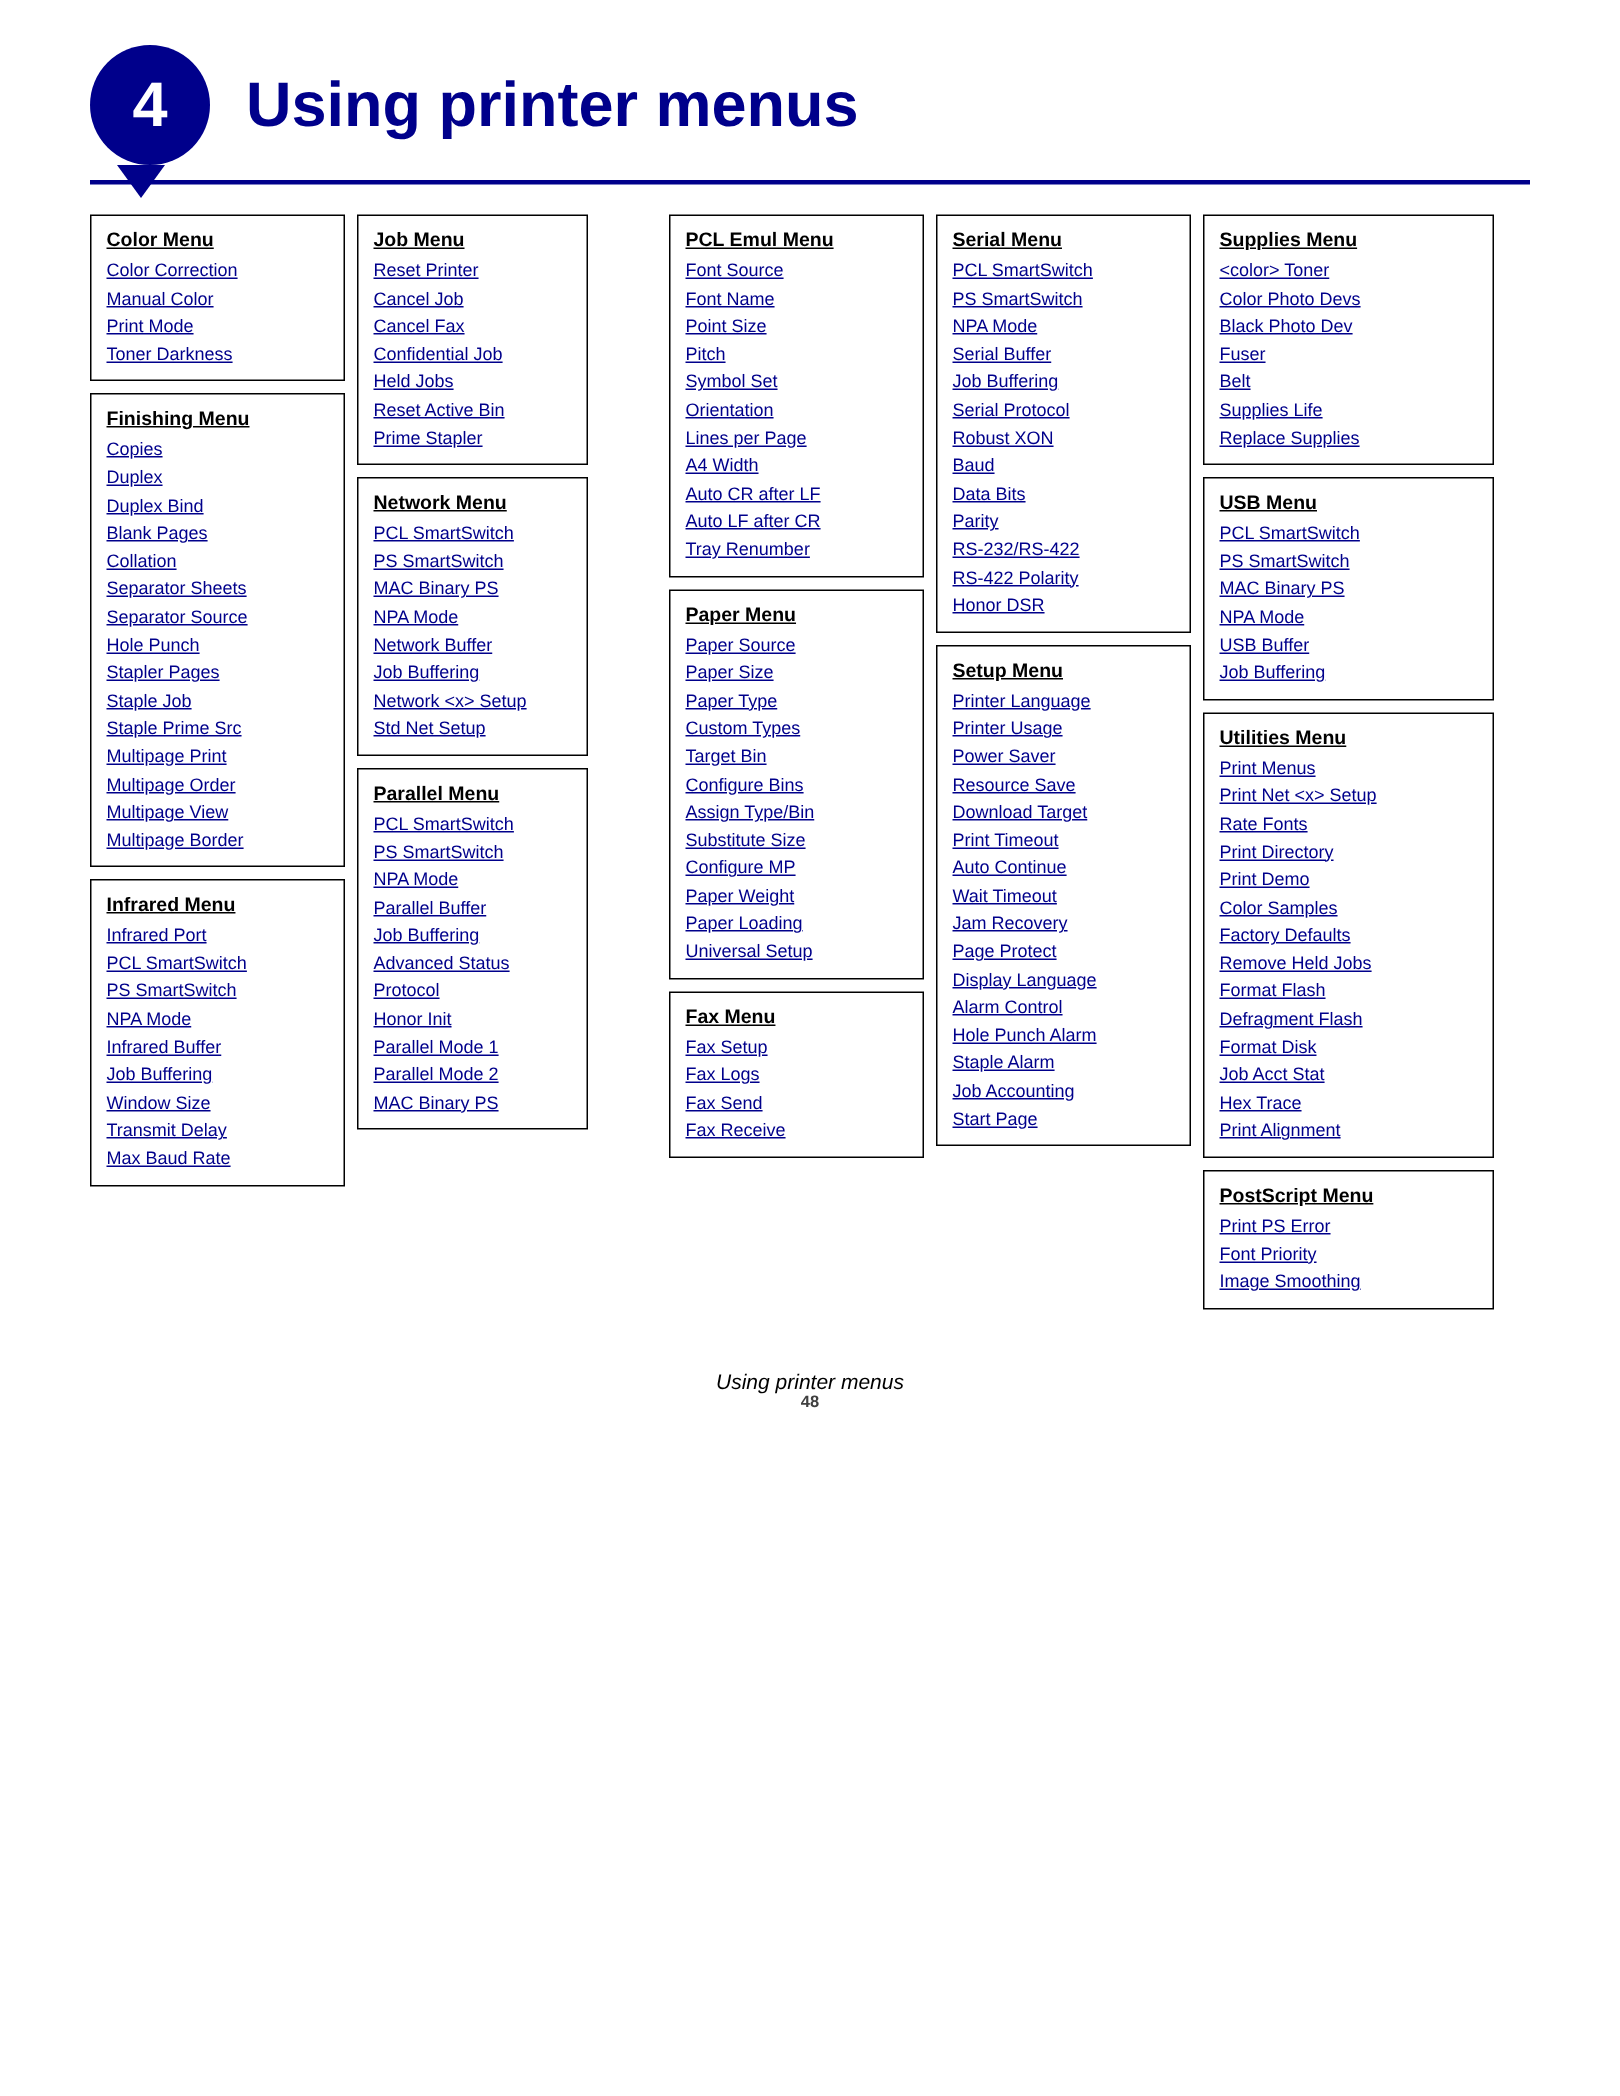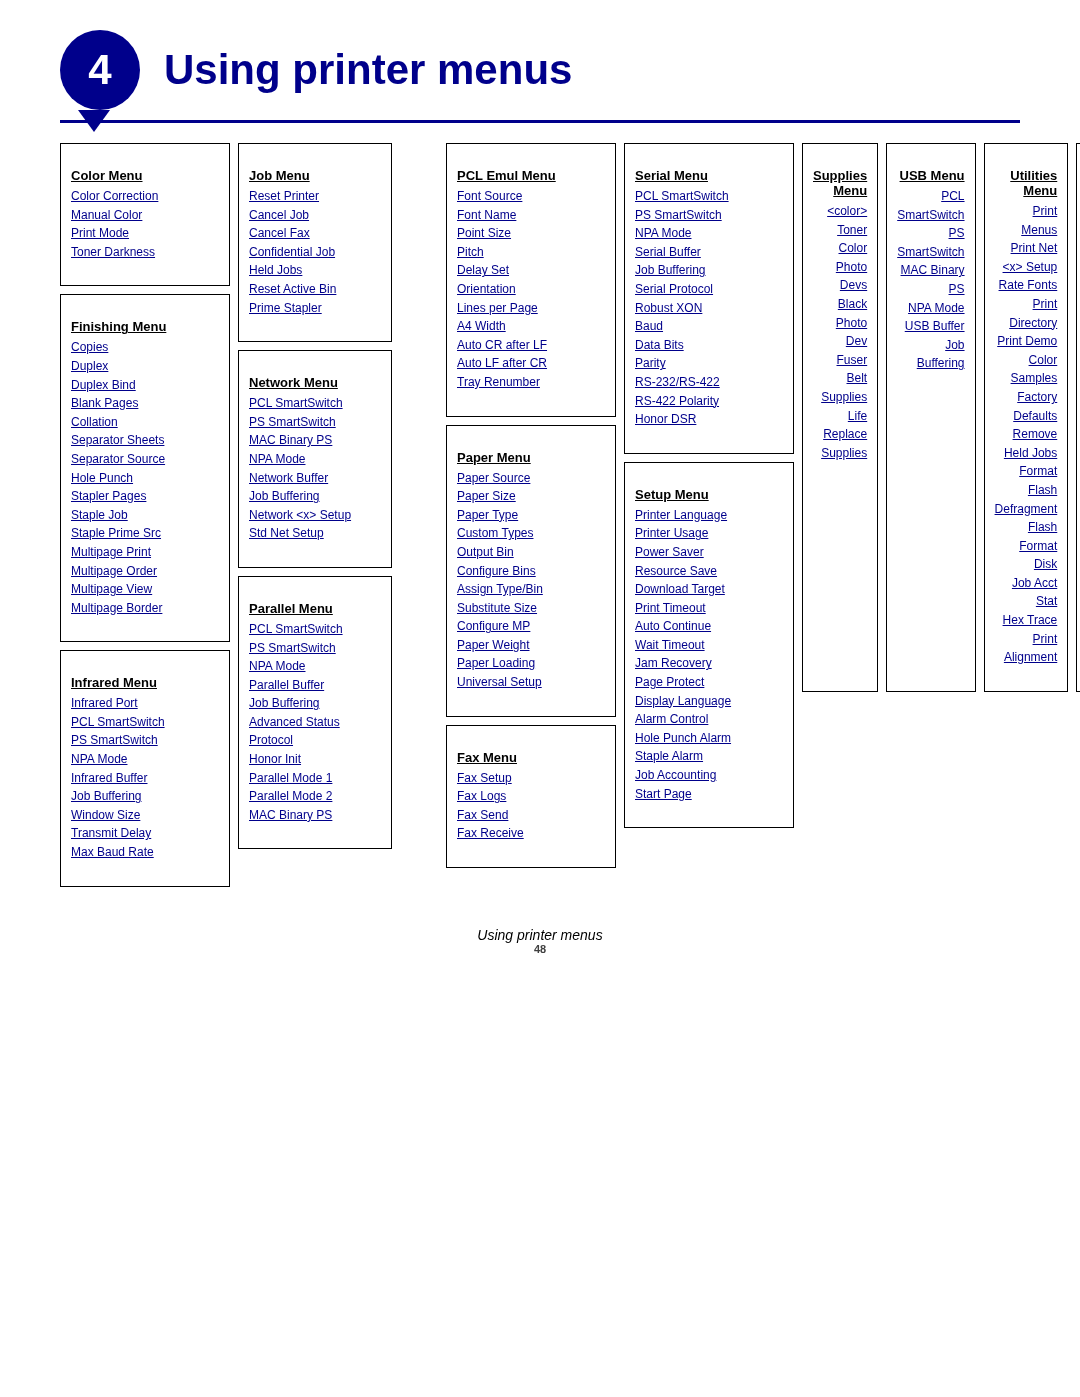--- a/index.html
+++ b/index.html
@@ -63,21 +63,21 @@
     }
 
     .intro-text {
       margin: 30px 0 20px 0;
       font-size: 14px;
       color: #000;
     }
 
     .menu-box {
       border: 1.5px solid #000;
-      padding: 24px 10px;
+      padding: 8px 10px;
       vertical-align: top;
     }
 
     .menu-box-title {
       font-weight: bold;
       font-size: 13px;
       color: #000;
       text-decoration: underline;
       display: block;
       margin-bottom: 4px;
@@ -212,36 +212,36 @@
     </div>
 
     <div style="display:flex;flex-direction:column;gap:8px;width:170px;flex-shrink:0;margin-left:46px;">
 
       <div class="menu-box">
         <span class="menu-box-title">PCL Emul Menu</span>
         <span class="menu-link">Font Source</span>
         <span class="menu-link">Font Name</span>
         <span class="menu-link">Point Size</span>
         <span class="menu-link">Pitch</span>
-        <span class="menu-link">Delay Set</span>
+        <span class="menu-link">Symbol Set</span>
         <span class="menu-link">Orientation</span>
         <span class="menu-link">Lines per Page</span>
         <span class="menu-link">A4 Width</span>
         <span class="menu-link">Auto CR after LF</span>
         <span class="menu-link">Auto LF after CR</span>
         <span class="menu-link">Tray Renumber</span>
       </div>
 
       <div class="menu-box">
         <span class="menu-box-title">Paper Menu</span>
         <span class="menu-link">Paper Source</span>
         <span class="menu-link">Paper Size</span>
         <span class="menu-link">Paper Type</span>
         <span class="menu-link">Custom Types</span>
-        <span class="menu-link">Output Bin</span>
+        <span class="menu-link">Target Bin</span>
         <span class="menu-link">Configure Bins</span>
         <span class="menu-link">Assign Type/Bin</span>
         <span class="menu-link">Substitute Size</span>
         <span class="menu-link">Configure MP</span>
         <span class="menu-link">Paper Weight</span>
         <span class="menu-link">Paper Loading</span>
         <span class="menu-link">Universal Setup</span>
       </div>
 
       <div class="menu-box">
@@ -286,21 +286,21 @@
         <span class="menu-link">Page Protect</span>
         <span class="menu-link">Display Language</span>
         <span class="menu-link">Alarm Control</span>
         <span class="menu-link">Hole Punch Alarm</span>
         <span class="menu-link">Staple Alarm</span>
         <span class="menu-link">Job Accounting</span>
         <span class="menu-link">Start Page</span>
       </div>
     </div>
 
-    <div style="display:flex;flex-direction:row;gap:8px;width:170px;flex-shrink:0;text-align:right;">
+    <div style="display:flex;flex-direction:column;gap:8px;width:194px;flex-shrink:0;">
 
       <div class="menu-box">
         <span class="menu-box-title">Supplies Menu</span>
         <span class="menu-link">&lt;color&gt; Toner</span>
         <span class="menu-link">Color Photo Devs</span>
         <span class="menu-link">Black Photo Dev</span>
         <span class="menu-link">Fuser</span>
         <span class="menu-link">Belt</span>
         <span class="menu-link">Supplies Life</span>
         <span class="menu-link">Replace Supplies</span>

